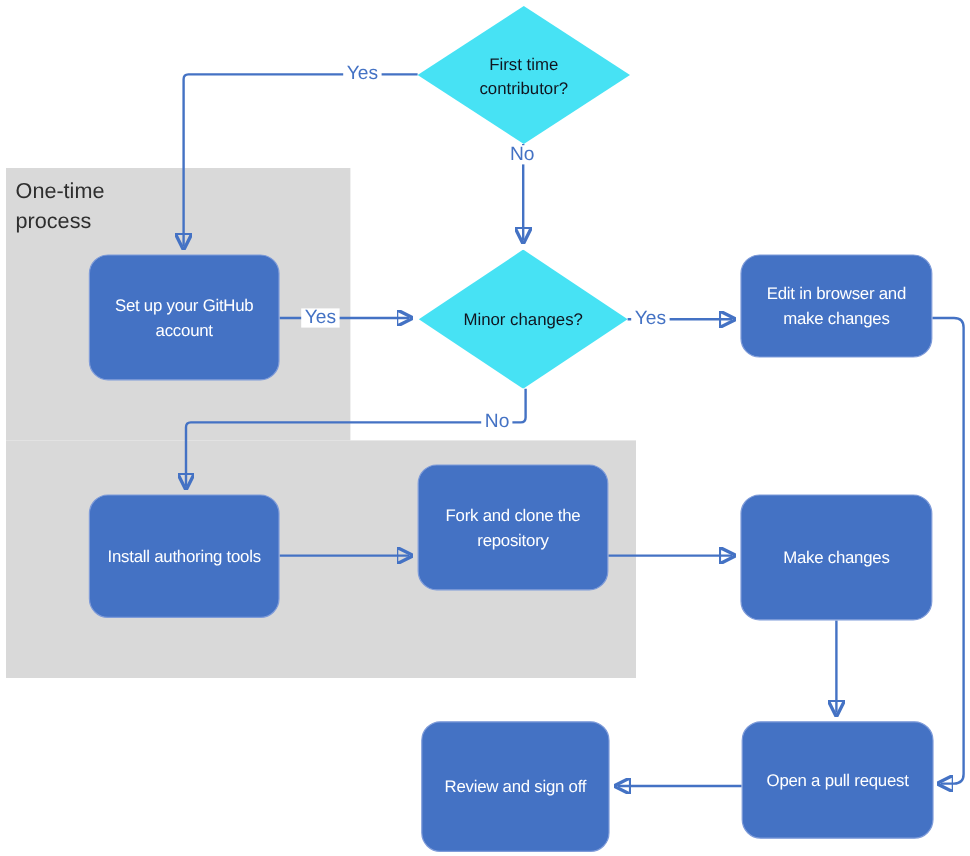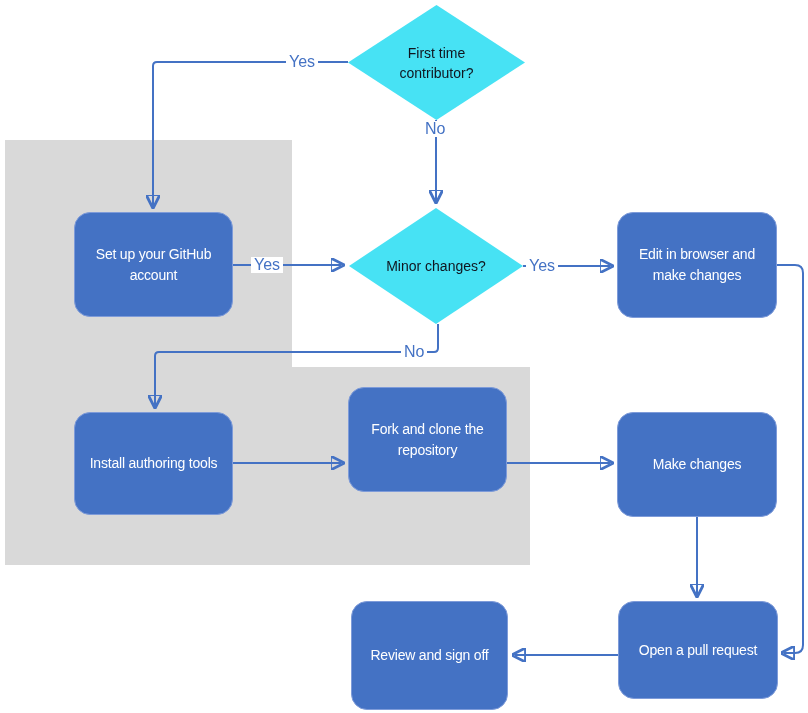--- a/index.html
+++ b/index.html
@@ -52,21 +52,21 @@
     font-size: 14px;
     line-height: 21px;
     letter-spacing: -0.2px;
     display: flex;
     align-items: center;
     justify-content: center;
     text-align: center;
     padding: 6px 3px;
   }
   #n-setup   { left: 74px;  top: 212px; width: 159px; height: 105px; }
-  #n-edit    { left: 617px; top: 212px; width: 160px; height: 106px; }
+  #n-edit    { left: 617px; top: 212px; width: 160px; height: 86px; }
   #n-install { left: 74px;  top: 412px; width: 159px; height: 103px; }
   #n-fork    { left: 348px; top: 387px; width: 159px; height: 105px; }
   #n-make    { left: 617px; top: 412px; width: 160px; height: 105px; }
   #n-open    { left: 618px; top: 601px; width: 160px; height: 98px; }
   #n-review  { left: 351px; top: 601px; width: 157px; height: 109px; text-align: right; }
   .node .txt { max-width: 142px; }
   
   .diamond {
     position: absolute;
     background: #47e2f4;
@@ -99,20 +99,21 @@
   #l-yes3 { left: 526px; top: 258px; }
   #l-no2  { left: 401px; top: 344px; }
 </style>
 </head>
 <body>
 
 <div class="canvas">
 
   <div class="region-rect region-top"></div>
   <div class="region-rect region-bottom"></div>
+  <div class="region-label">One-time process</div>
 
   <svg class="edges" viewBox="0 0 808 713">
     <defs>
       <marker id="arr" viewBox="0 0 10 10" refX="7.5" refY="5" markerWidth="7" markerHeight="7" orient="auto-start-reverse">
         <path d="M0 0 L10 5 L0 10 Z" fill="#3e63b2" stroke="none"></path>
       </marker>
     </defs>
     <path d="M348 62 H157 Q153 62 153 66 V205" marker-end="url(#arr)"></path>
     <path d="M436 120 V200" marker-end="url(#arr)"></path>
     <path d="M233 265 H341" marker-end="url(#arr)"></path>

